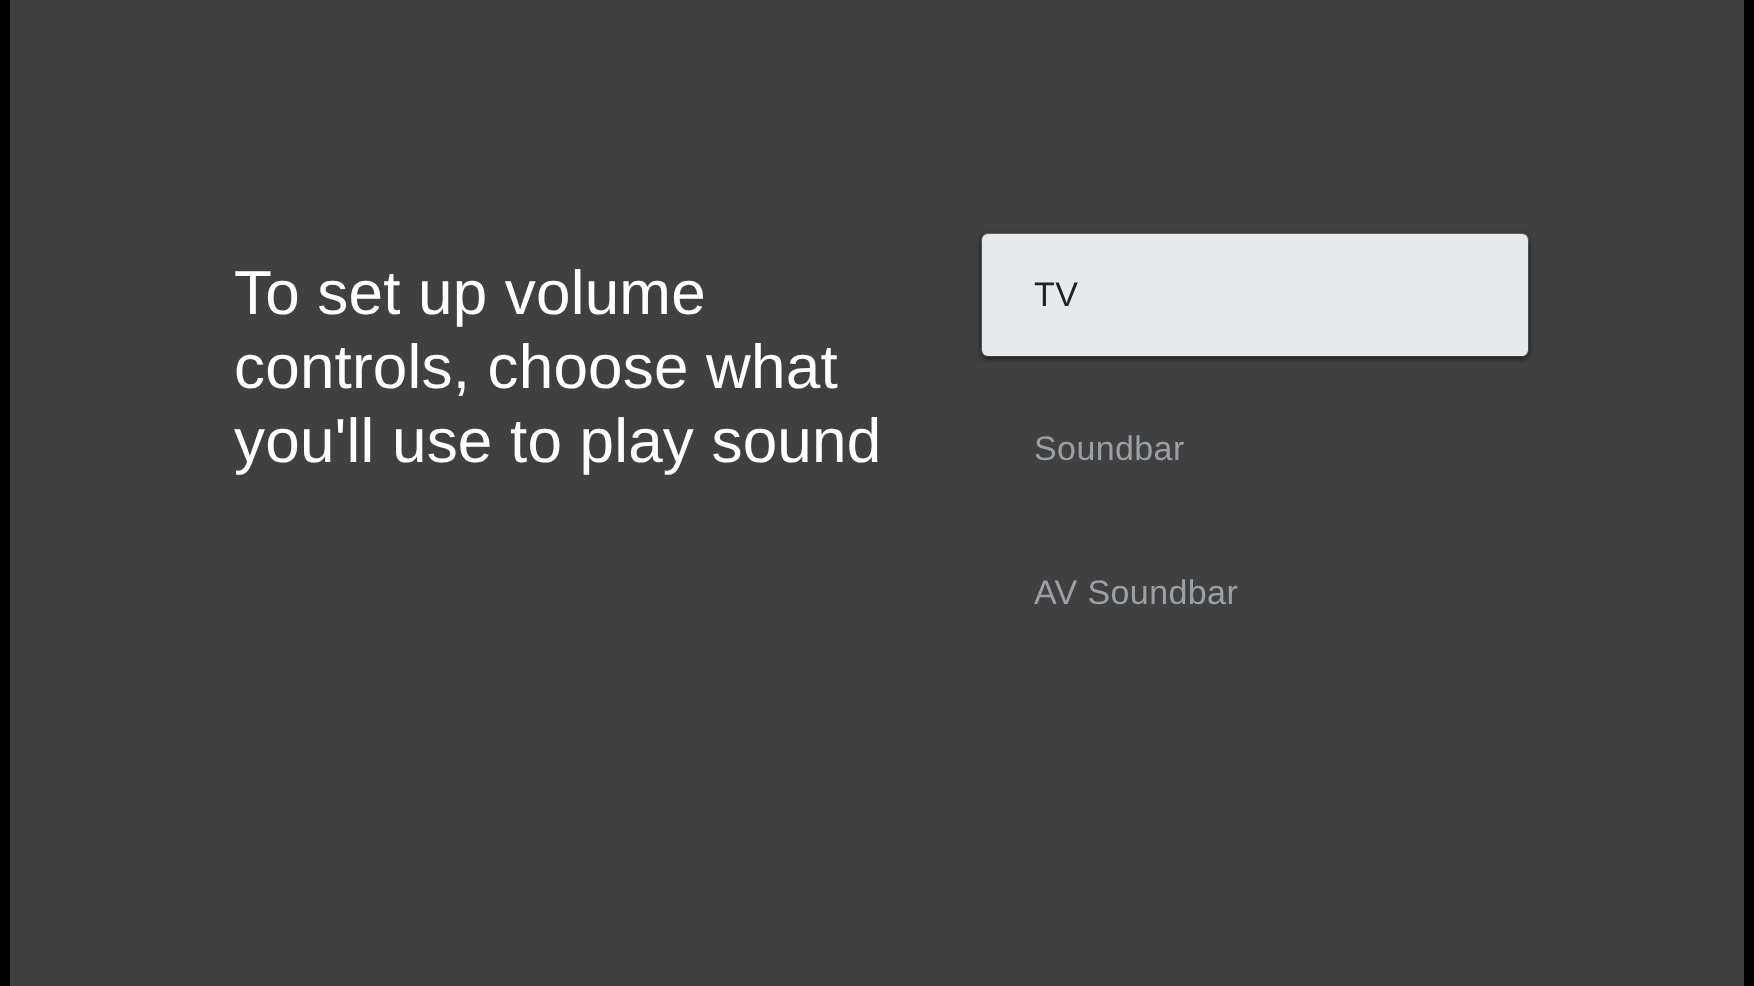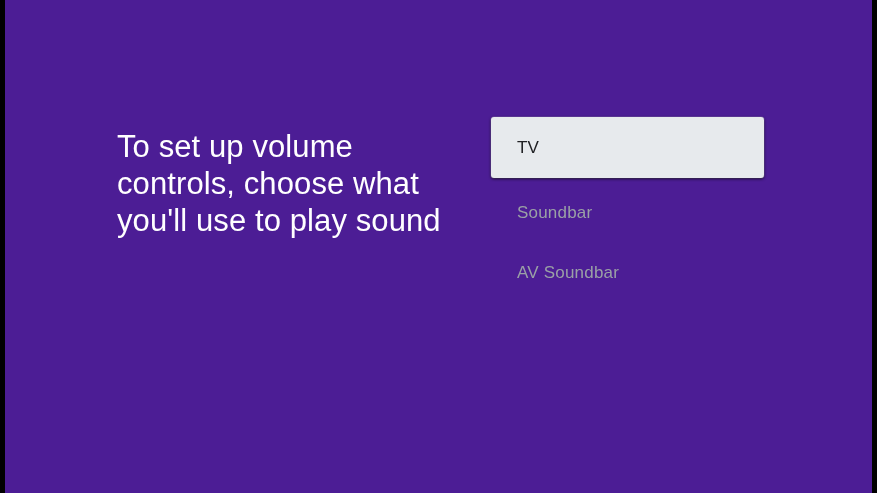--- a/index.html
+++ b/index.html
@@ -13,21 +13,21 @@
     height: 493px;
     overflow: hidden;
     font-family: "Liberation Sans", sans-serif;
     -webkit-font-smoothing: antialiased;
   }
 
   .screen {
     position: relative;
     width: 877px;
     height: 493px;
-    background: #4c1d95;
+    background: #404040;
     overflow: hidden;
   }
 
   
   .edge-left,
   .edge-right {
     position: absolute;
     top: 0;
     width: 5px;
     height: 493px;
@@ -64,21 +64,21 @@
     height: 61px;
     display: flex;
     align-items: center;
     padding-left: 26px;
     font-size: 17px;
     font-weight: 400;
     letter-spacing: 0.2px;
     color: #9aa0a6;
     background: transparent;
     border-radius: 3px;
-    margin-bottom: 4px;
+    margin-bottom: 16px;
   }
 
   .option.selected {
     background: #e7eaed;
     color: #202124;
     box-shadow: 0 1px 3px rgba(0,0,0,0.75), 0 0 0 0.5px rgba(255,255,255,0.28);
   }
 
   
   .option + .option { margin-top: -4px; }

